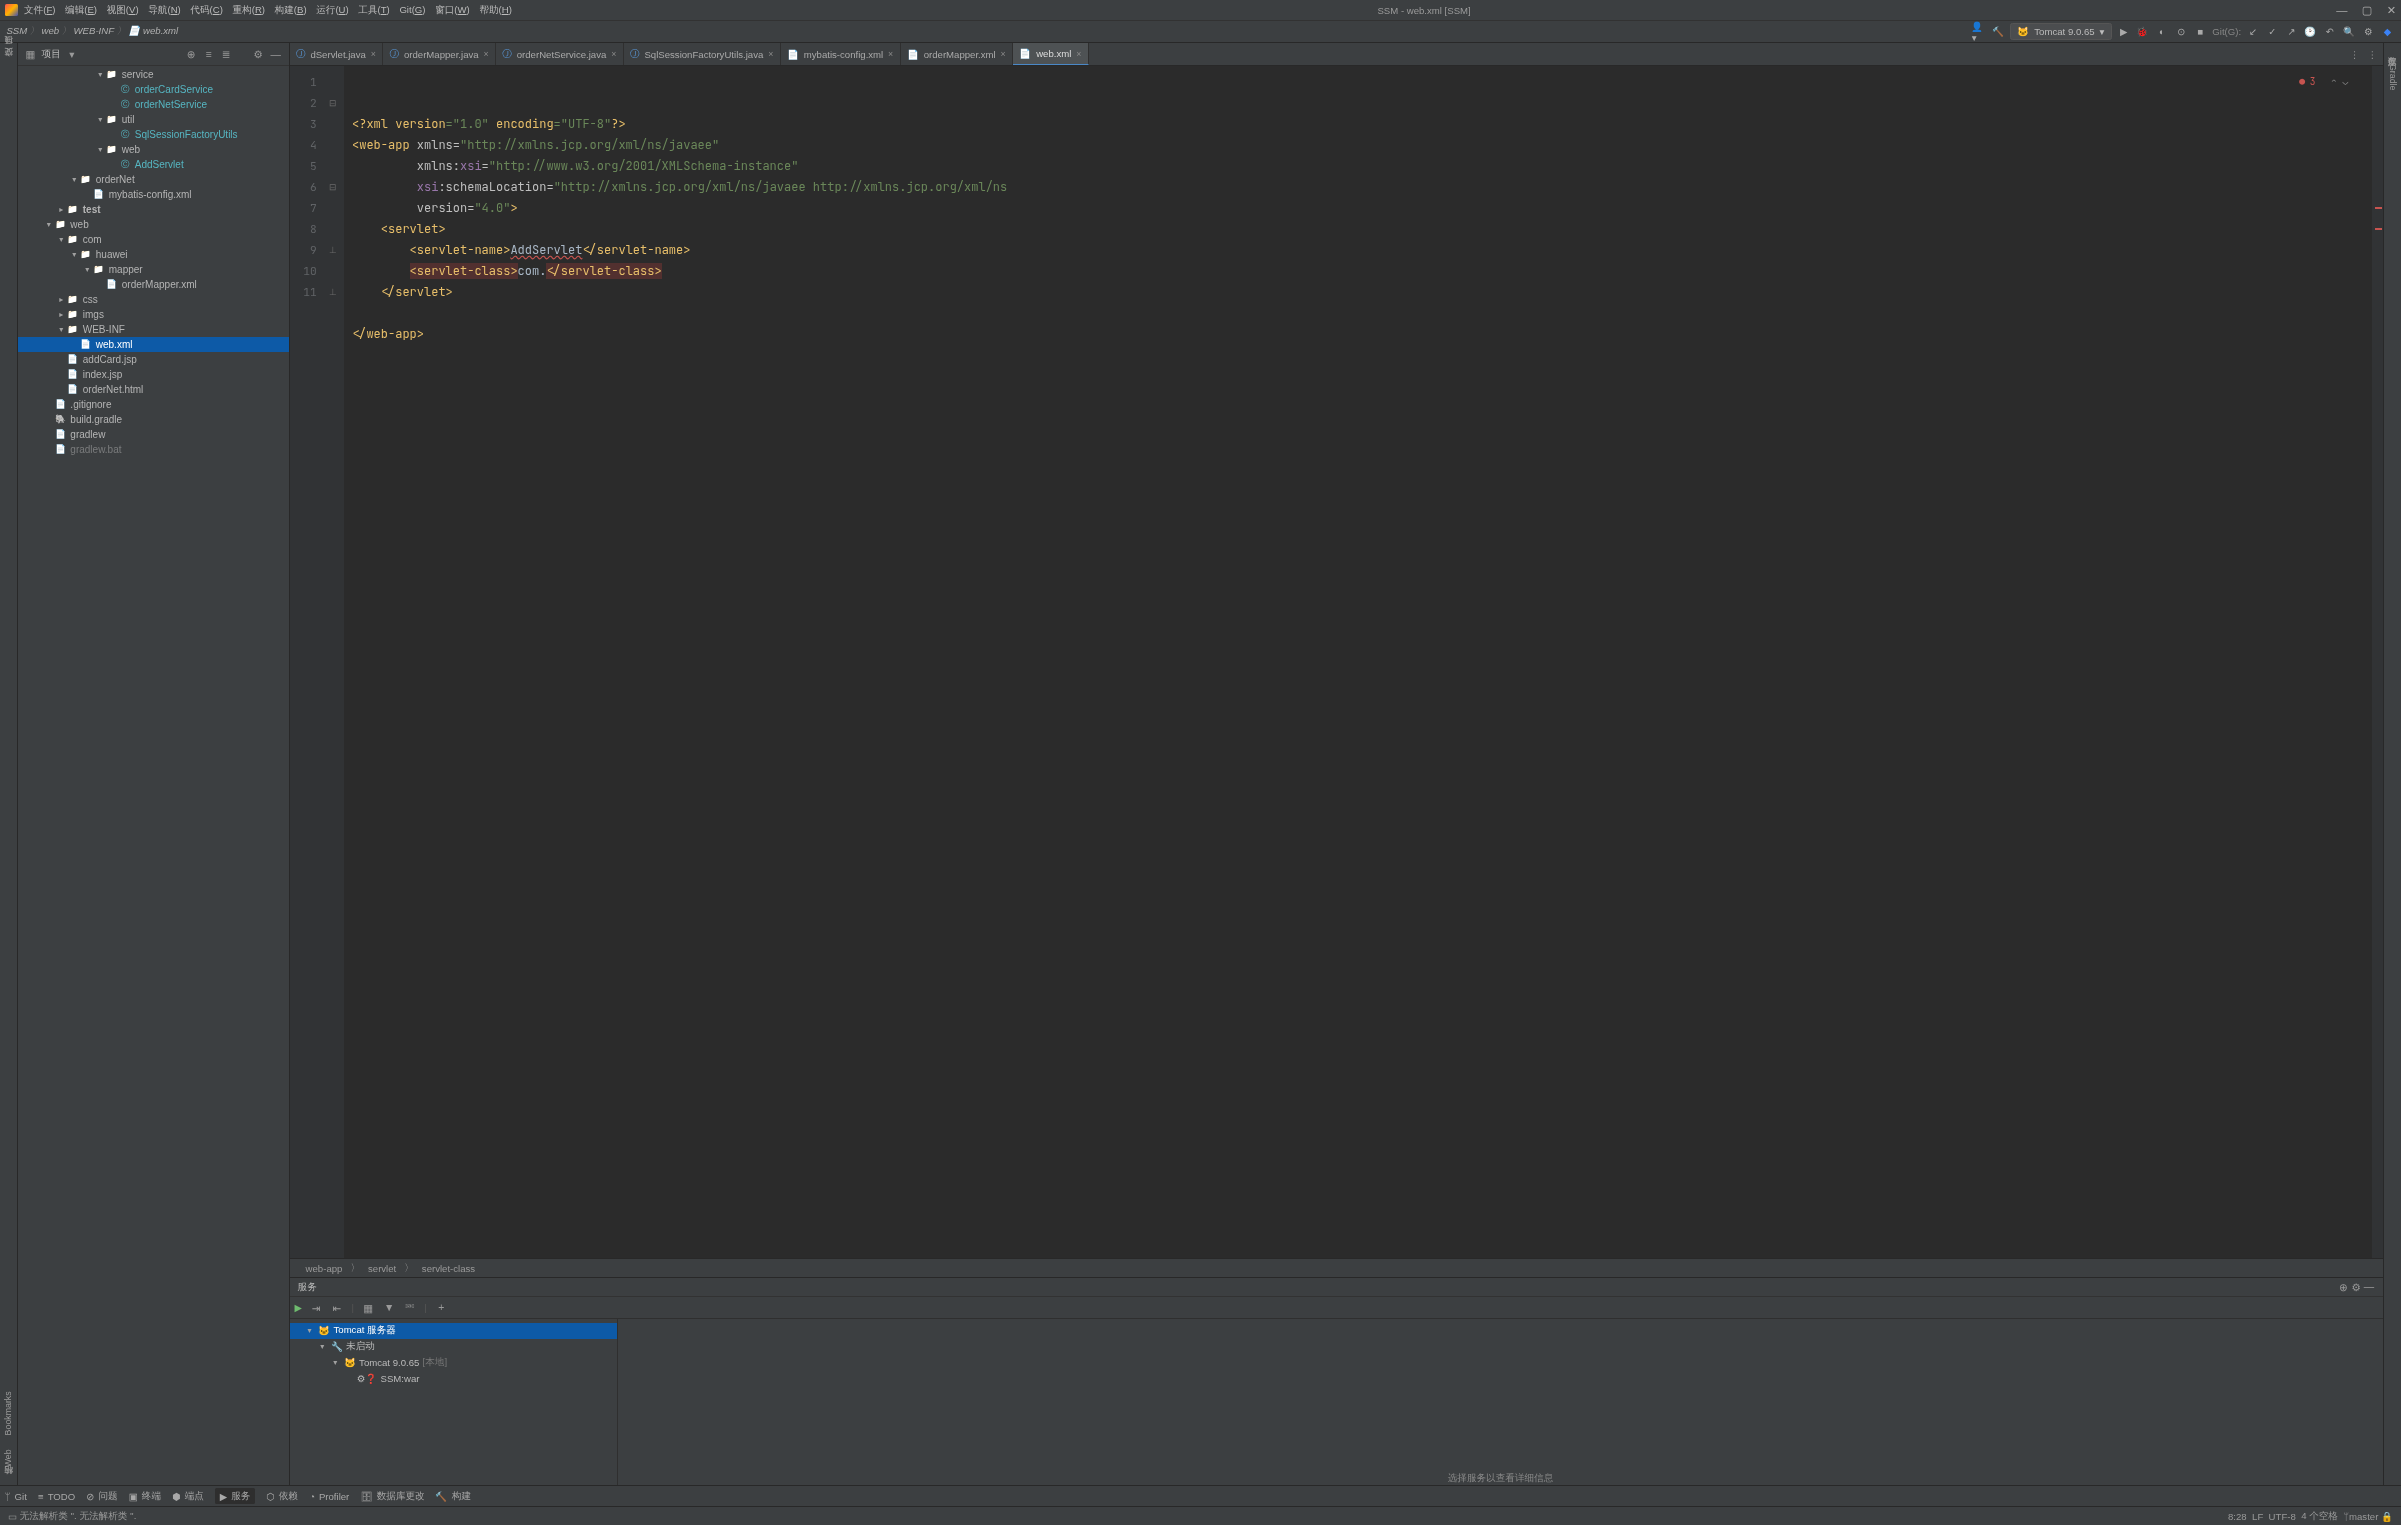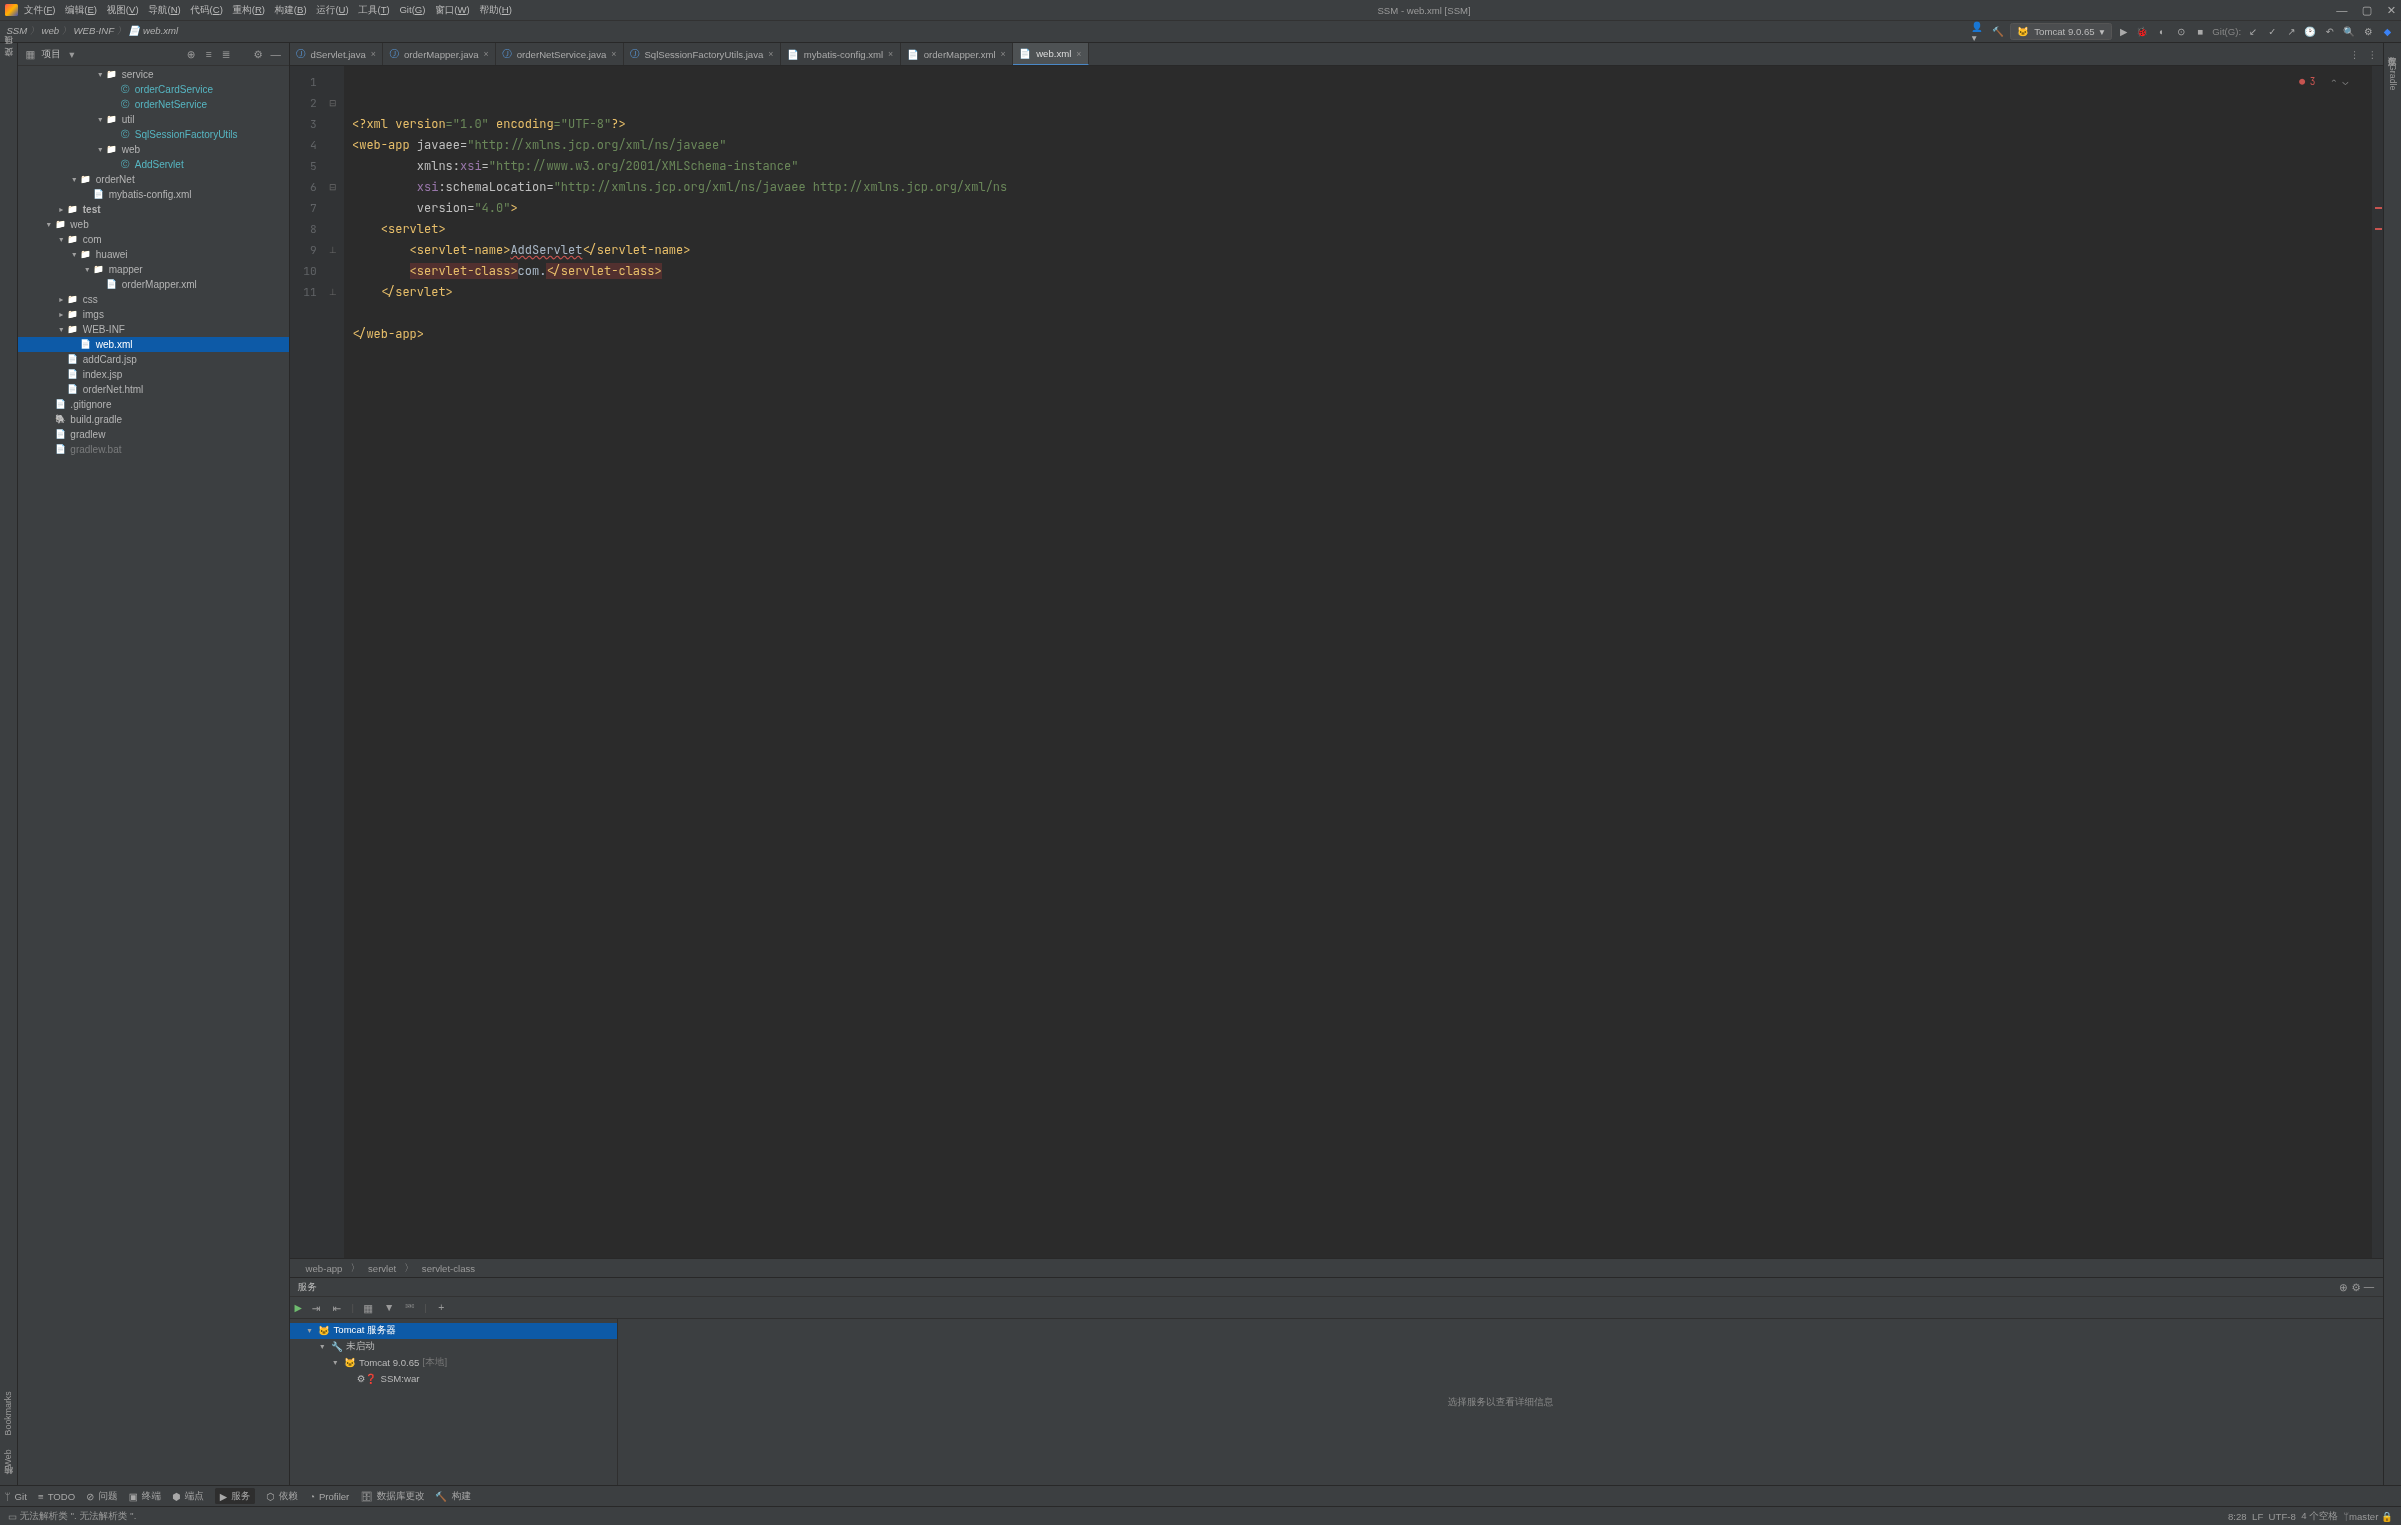--- a/index.html
+++ b/index.html
@@ -227,21 +227,21 @@
 .bp-header .spacer{flex:1;}
 .bp-toolbar{
   height:22.4px; display:flex; align-items:center;
   padding:0 4.8px; gap:8px;
   border-bottom:0.8px solid #2f2f2f;
 }
 .bp-body{flex:1; display:flex;}
 .bp-left{width:328px; border-right:0.8px solid #2f2f2f; padding:3.2px 0;}
 .bp-left .srow{display:flex; align-items:center; height:16px; padding-right:6.4px;}
 .bp-left .srow.sel{background:#0d5aa7;color:#fff;}
-.bp-right{flex:1; display:flex; align-items:center; justify-content:center; color:#8a8a8a;}
+.bp-right{flex:1; display:flex; align-items:flex-end; justify-content:center; color:#8a8a8a;}
 .bottom-toolbar{
   height:21px;
   background:#3c3f41;
   border-top:0.8px solid #282828;
   display:flex; align-items:center;
   padding:0 4.8px; gap:11.2px;
   font-size:9.6px;
 }
 .bottom-toolbar .item{display:flex; align-items:center; gap:4px; color:#a8a8a8;}
 .bottom-toolbar .item.active{background:#2e2e2e; padding:1.6px 4.8px; border-radius:1.6px;}
@@ -535,21 +535,21 @@
             <span>⋮</span>
             <span>⋮</span>
           </div>
         </div>
       <div class="code-wrap">
         <div class="gutter-col" id="lnums">1<br>2<br>3<br>4<br>5<br>6<br>7<br>8<br>9<br>10<br>11<br></div>
         <div class="fold-col" id="folds"><br>⊟<br><br><br><br>⊟<br><br><br>⊥<br><br>⊥<br></div>
         <div class="code-col">
 <div class="err-badge"><span style="color:#c75450">●</span><span>3</span>&nbsp;<span style="color:#888">⌃ ⌄</span></div>
 <span class="k-pi">&lt;?</span><span class="k-pi">xml version</span><span class="k-val">="1.0"</span><span class="k-pi"> encoding</span><span class="k-val">="UTF-8"</span><span class="k-pi">?&gt;</span>
-<span class="k-tag">&lt;</span><span class="k-tag">web-app </span><span class="k-attr">javaee</span><span class="k-attr">=</span><span class="k-val">"http://xmlns.jcp.org/xml/ns/javaee"</span>
+<span class="k-tag">&lt;</span><span class="k-tag">web-app </span><span class="k-attr">xmlns</span><span class="k-attr">=</span><span class="k-val">"http://xmlns.jcp.org/xml/ns/javaee"</span>
          <span class="k-attr">xmlns:</span><span style="color:#9876aa">xsi</span><span class="k-attr">=</span><span class="k-val">"http://www.w3.org/2001/XMLSchema-instance"</span>
          <span style="color:#9876aa">xsi</span><span class="k-attr">:schemaLocation</span><span class="k-attr">=</span><span class="k-val">"http://xmlns.jcp.org/xml/ns/javaee http://xmlns.jcp.org/xml/ns</span>
          <span class="k-attr">version</span><span class="k-attr">=</span><span class="k-val">"4.0"</span><span class="k-tag">&gt;</span>
     <span class="k-tag">&lt;</span><span class="k-tag">servlet</span><span class="k-tag">&gt;</span>
         <span class="k-tag">&lt;</span><span class="k-tag">servlet-name</span><span class="k-tag">&gt;</span><span style="text-decoration: underline wavy #c75450">AddServlet</span><span class="k-tag">&lt;/</span><span class="k-tag">servlet-name</span><span class="k-tag">&gt;</span>
         <span class="hl-err"><span class="k-tag">&lt;</span><span class="k-tag">servlet-class</span><span class="k-tag">&gt;</span></span><span>com.</span><span class="hl-err"><span class="k-tag">&lt;/</span><span class="k-tag">servlet-class</span><span class="k-tag">&gt;</span></span>
     <span class="k-tag">&lt;/</span><span class="k-tag">servlet</span><span class="k-tag">&gt;</span>
 
 <span class="k-tag">&lt;/</span><span class="k-tag">web-app</span><span class="k-tag">&gt;</span>
         </div>

